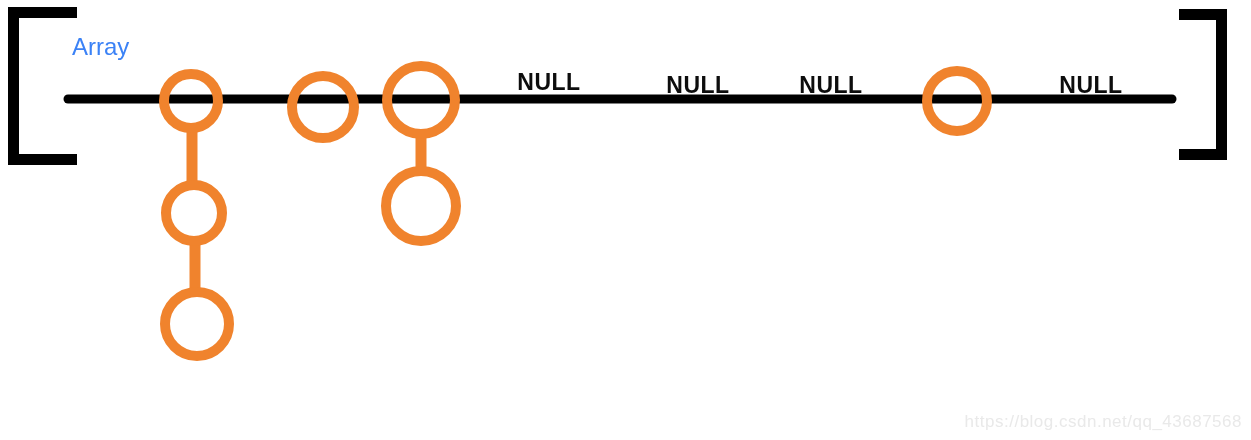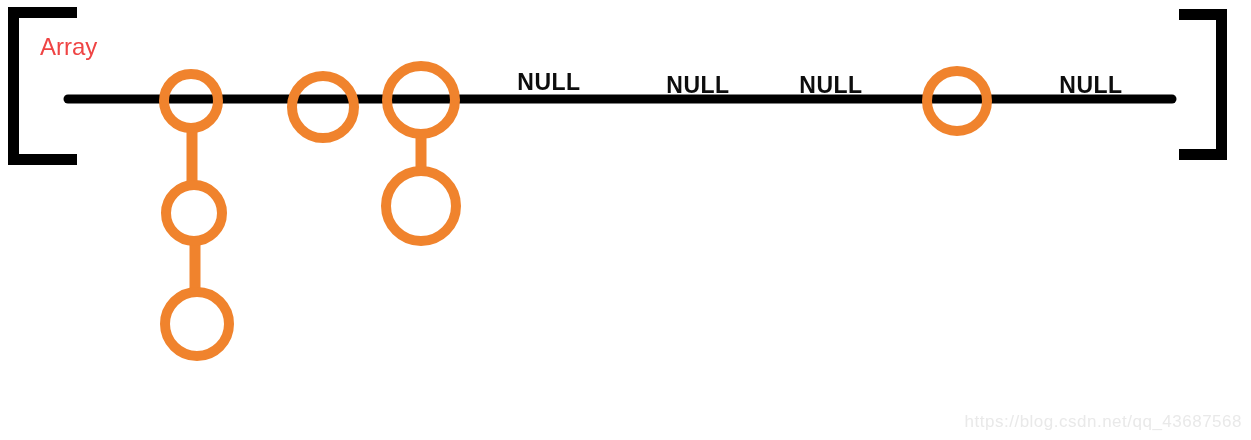--- a/index.html
+++ b/index.html
@@ -60,15 +60,15 @@
       <circle cx="197" cy="324" r="32" fill="none" stroke="#f0832d" stroke-width="10"></circle>
       <circle cx="323" cy="107" r="31" fill="none" stroke="#f0832d" stroke-width="10"></circle>
       <circle cx="421" cy="100" r="34" fill="none" stroke="#f0832d" stroke-width="10"></circle>
       <circle cx="421" cy="206" r="35" fill="none" stroke="#f0832d" stroke-width="10"></circle>
       <circle cx="957" cy="101" r="30" fill="none" stroke="#f0832d" stroke-width="10"></circle>
       <text x="549" y="90" fill="#0d0d0d" text-anchor="middle" class="null-label">NULL</text>
       <text x="698" y="93" fill="#0d0d0d" text-anchor="middle" class="null-label">NULL</text>
       <text x="831" y="93" fill="#0d0d0d" text-anchor="middle" class="null-label">NULL</text>
       <text x="1091" y="93" fill="#0d0d0d" text-anchor="middle" class="null-label">NULL</text>
     </svg>
-  <div class="array-title" style="color: #ef4444;">Array</div>
+  <div class="array-title" style="color: #3b82f6; margin-left: 32px;">Array</div>
   <div class="watermark" style="color: rgb(233, 233, 233);">https://blog.csdn.net/qq_43687568</div>
 </div>
 
 </body></html>

